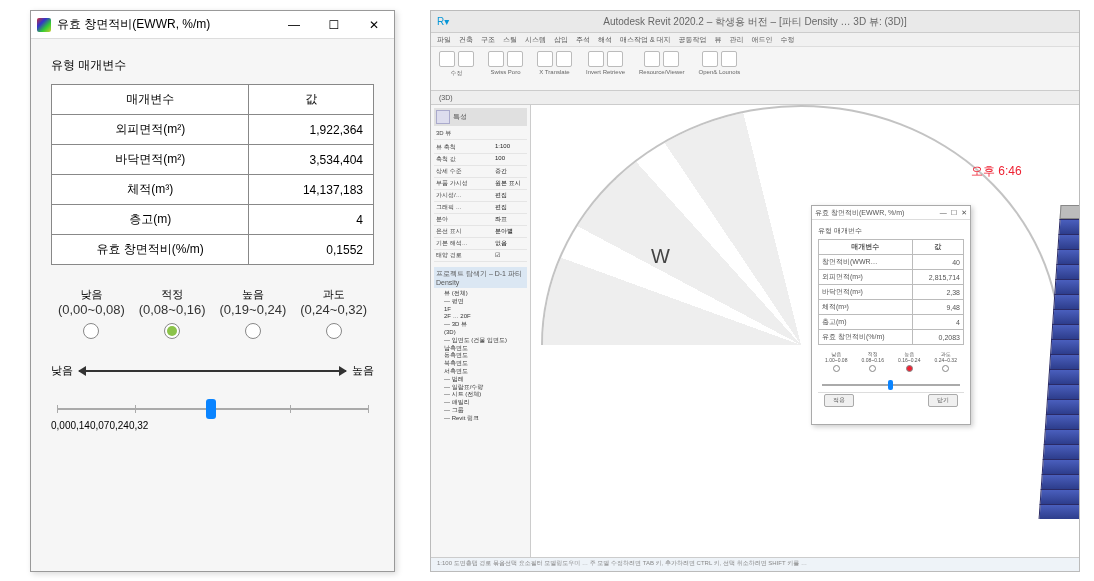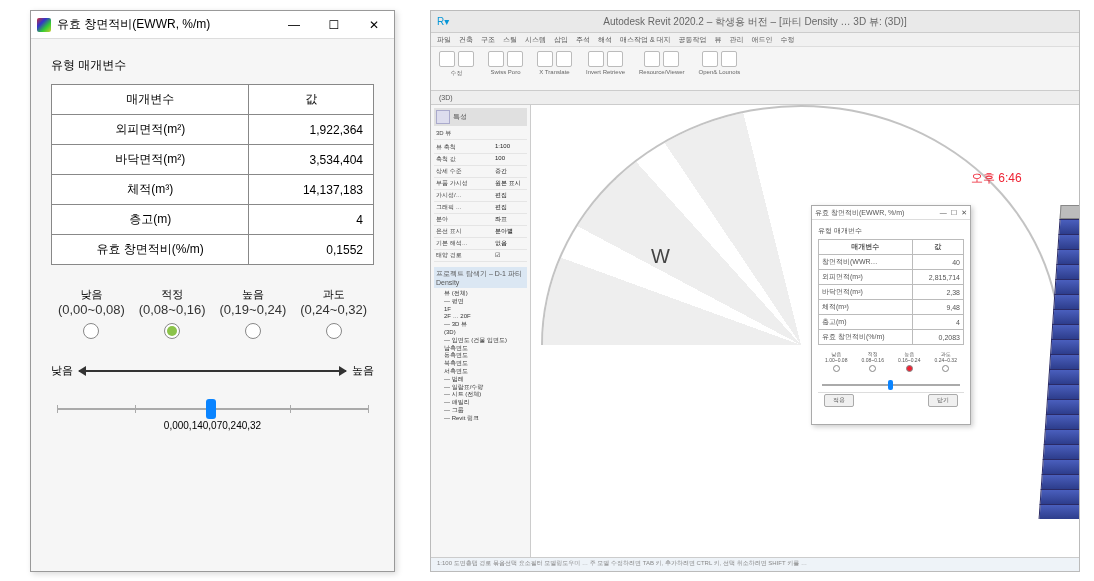--- a/index.html
+++ b/index.html
@@ -47,21 +47,21 @@
   border-top:5px solid transparent; border-bottom:5px solid transparent;
 }
 .bar-row .bar::before{ left:-1px; border-right:8px solid #333; }
 .bar-row .bar::after{ right:-1px; border-left:8px solid #333; }
 
 .slider-wrap { margin-top: 30px; position:relative; }
 .slider-track { height:2px; background:#aaa; margin:0 6px; position:relative; }
 .slider-tick { position:absolute; top:-3px; width:1px; height:8px; background:#aaa; }
 .slider-thumb { position:absolute; top:-9px; width:10px; height:20px; background:#0a84ff;
   border-radius:3px; }
-.slider-labels { display:flex; justify-content:center; font-size:10px; margin-top:10px; }
+.slider-labels { display:flex; justify-content:flex-start; font-size:10px; margin-top:10px; }
 .unit { text-align:right; font-size:11px; margin-top:10px; }
 
 
 .revit { position:absolute; left:430px; top:10px; width:650px; height:562px;
   border:1px solid #bbb; background:#fafafa; font-size:8px; color:#555; overflow:hidden; }
 .rv-top { height:22px; background:#e9e9e9; border-bottom:1px solid #ccc;
   display:flex; align-items:center; padding:0 6px; }
 .rv-top-title { position:absolute; left:50%; transform:translateX(-50%); font-size:10px; color:#666;}
 .rv-menu { height:14px; background:#f1f1f1; border-bottom:1px solid #ddd; padding-left:6px;
   display:flex; gap:8px; font-size:7px; align-items:center;}
@@ -84,21 +84,21 @@
 .rv-tree{ font-size:6px; line-height:1.3; color:#333; padding-left:4px;}
 .rv-tree div{ padding-left:6px; }
 .rv-canvas { flex:1; position:relative; background:#fff; }
 .sunpath { position:absolute; left:10px; top:0; width:520px; height:240px;
   border-top-left-radius:260px 240px; border-top-right-radius:260px 240px;
   border:2px solid #888; border-bottom:none; opacity:.5;}
 .sunpath-seg { position:absolute; inset:0;
   border-top-left-radius:260px 240px; border-top-right-radius:260px 240px;
   background: conic-gradient(from -90deg at 50% 100%, #bbb 0 20deg, transparent 20deg 28deg,#bbb 28deg 48deg,transparent 48deg 56deg,#bbb 56deg 76deg,transparent 76deg 180deg); opacity:.5;}
 .w-mark{position:absolute; left:120px; top:140px; font-size:20px; color:#444;}
-.time1{position:absolute; left:440px; top:65px; color:#e23; font-size:12px;}
+.time1{position:absolute; left:440px; top:58px; color:#e23; font-size:12px;}
 .tower{ position:absolute; left:518px; top:100px; width:60px; height:330px;
   transform:skewX(-4deg); }
 .tower-top{height:14px;background:#bcbcbc;border:1px solid #888;}
 .tower-floor{height:15px;background:linear-gradient(#4a5fbd,#2d3d8c);
   border:1px solid #2a2a66;border-bottom:none;}
 
 .mini-dlg{position:absolute; left:280px; top:100px; width:160px; height:220px;
   background:#fff;border:1px solid #aaa;box-shadow:2px 2px 5px rgba(0,0,0,.2);font-size:7px;}
 .mini-tb{height:14px;background:#fff;border-bottom:1px solid #ddd;display:flex;align-items:center;padding:0 3px;}
 .mini-tb span:first-child{flex:1;}

